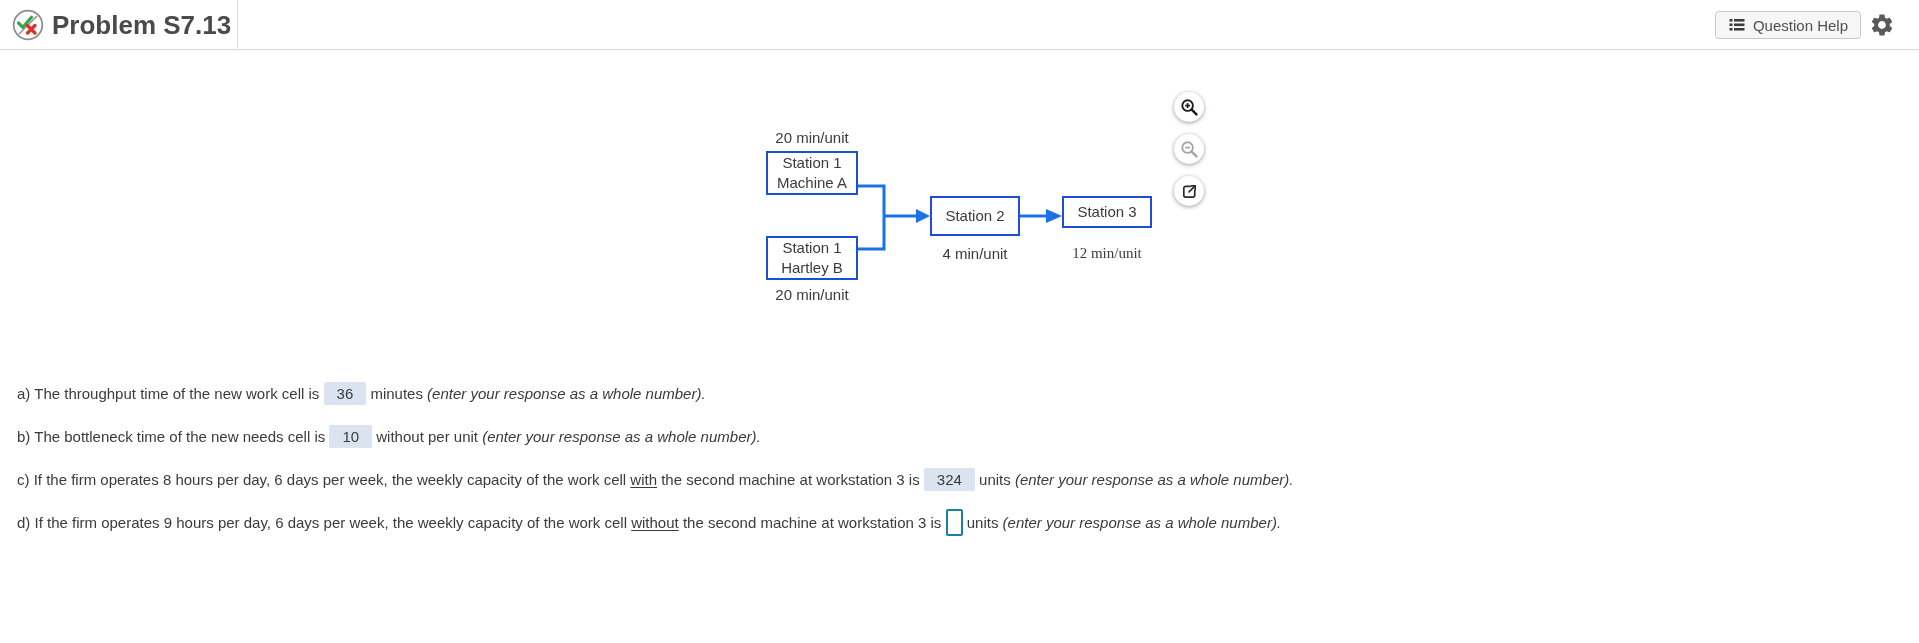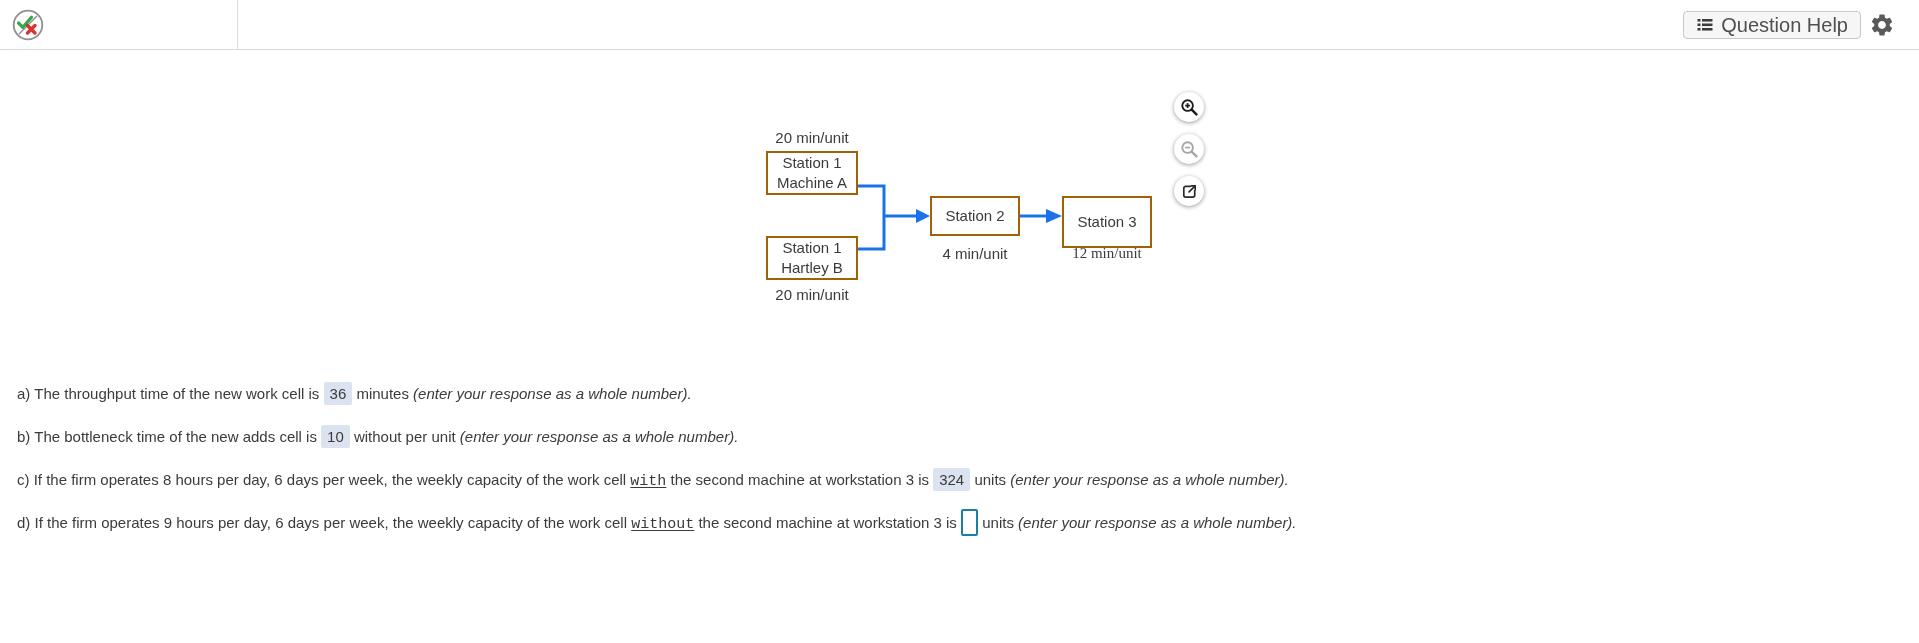--- a/index.html
+++ b/index.html
@@ -9,37 +9,37 @@
 
   
   .header { position:absolute; top:0; left:0; width:100%; height:50px; background:#fff;
             border-bottom:1px solid #d9d9d9; }
   .title-wrap { position:absolute; left:0; top:0; height:50px; width:238px;
                 border-right:1px solid #ddd; display:flex; align-items:center; }
   .score-icon { position:absolute; left:12px; top:9px; width:32px; height:32px; }
   .page-title { position:absolute; left:52px; top:10px; font-size:26px; color:#4a4a4a; white-space:nowrap; }
   .qhelp-btn { position:absolute; right:58px; top:11px; height:28px; padding:0 12px;
                background:#f6f6f6; border:1px solid #c9c9c9; border-radius:4px;
-               display:flex; align-items:center; gap:7px; font-size:20px; color:#4f4f4f; cursor:pointer; }
+               display:flex; align-items:center; gap:7px; font-size:15px; color:#4f4f4f; cursor:pointer; }
   .gear-btn { position:absolute; right:24px; top:12px; width:26px; height:26px; border:none;
               background:transparent; cursor:pointer; color:#5a5a5a; padding:0; }
 
   
   .stmt { position:absolute; left:17px; top:63px; font-size:15px; white-space:nowrap; }
   .manager { position:absolute; left:17px; top:345px; font-size:15px; white-space:nowrap; }
   .qrow { position:absolute; left:17px; font-size:15px; line-height:26px; white-space:nowrap; }
-  .qrow .chip { background:var(--answer_chip_bg,#dce3f0); padding:3px 6px; border-radius:2px; cursor:pointer; }
+  .qrow .chip { background:var(--answer_chip_bg,#dce3f0); padding:3px 13px; border-radius:2px; cursor:pointer; }
   .qrow .ansbox { width:17px; height:27px; border:2px solid var(--input_border,#1b7fa0);
                   border-radius:2px; vertical-align:middle; margin-top:-3px; background:#fff; outline:none;
                   font-size:15px; text-align:center; }
   .note { font-style:italic; }
-  u { text-underline-offset:2px;font-family:Liberation Mono, monospace; }
+  u { text-underline-offset:2px; }
 
   
-  .fig-box { position:absolute; border:2px solid #a16207; background:#fff; text-align:center;
+  .fig-box { position:absolute; border:2px solid #1d4ed8; background:#fff; text-align:center;
              font-size:15px; display:flex; flex-direction:column; justify-content:center; line-height:20px; }
   .fig-label { position:absolute; font-size:15px; text-align:center; }
   .connectors { position:absolute; left:0; top:0; width:1919px; height:643px; pointer-events:none; }
 
   .zoom-btn { position:absolute; left:1174px; width:30px; height:30px; border-radius:50%;
               background:#fff; border:none; box-shadow:0 1px 4px rgba(0,0,0,.4);
               display:flex; align-items:center; justify-content:center; cursor:pointer; padding:0; }
 </style>
 </head>
 <body>
@@ -49,20 +49,21 @@
   <div class="header">
     <div class="title-wrap"></div>
     <span class="score-icon">
       <svg width="32" height="32" viewBox="0 0 32 32">
         <circle cx="16" cy="16" r="14.3" fill="#fff" stroke="#8f8f8f" stroke-width="1.8"></circle>
         <line x1="7" y1="25" x2="25" y2="7" stroke="#8f8f8f" stroke-width="1.5"></line>
         <path d="M6.5 14 l4.3 4.3 L19.5 8.3" fill="none" stroke="#34a74a" stroke-width="3.2" stroke-linecap="round" stroke-linejoin="round"></path>
         <path d="M15.5 16.5 l7.5 7.5 M23 16.5 l-7.5 7.5" stroke="#d7342c" stroke-width="3.4" stroke-linecap="round"></path>
       </svg>
     </span>
+    <h1 class="page-title">Problem S7.13</h1>
 
     <button class="qhelp-btn">
       <span style="display:flex;">
         <svg width="18" height="18" viewBox="0 0 24 24" fill="#3c3c3c">
           <rect x="2" y="4" width="4" height="3.4"></rect>
             <rect x="8" y="4" width="14" height="3.4"></rect>
           <rect x="2" y="10" width="4" height="3.4"></rect>
             <rect x="8" y="10" width="14" height="3.4"></rect>
           <rect x="2" y="16" width="4" height="3.4"></rect>
             <rect x="8" y="16" width="14" height="3.4"></rect>
@@ -99,21 +100,21 @@
     <span>Hartley B</span>
   </div>
 
   <div class="fig-label" style="left:766px; top:286px; width:92px;">20 min/unit</div>
 
   <div class="fig-box" style="left:930px; top:196px; width:90px; height:40px;align-items:center;">
     <span>Station 2</span>
   </div>
   <div class="fig-label" style="left:930px; top:245px; width:90px;">4 min/unit</div>
 
-  <div class="fig-box" style="left:1062px; top:196px; width:90px; height:52px;">
+  <div class="fig-box" style="left:1062px; top:196px; width:90px; height:32px;">
     <span>Station 3</span>
   </div>
   <div class="fig-label" style="left:1062px; top:245px; width:90px;font-family:Liberation Serif, serif;">12 min/unit</div>
 
   <button class="zoom-btn" style="top:92px;">
     <span style="display:flex;">
       <svg width="19" height="19" viewBox="0 0 20 20">
         <circle cx="8" cy="8" r="5.6" fill="none" stroke="#1d1d1d" stroke-width="2"></circle>
         <line x1="12.3" y1="12.3" x2="17.3" y2="17.3" stroke="#1d1d1d" stroke-width="2.6" stroke-linecap="round"></line>
         <line x1="5.4" y1="8" x2="10.6" y2="8" stroke="#1d1d1d" stroke-width="1.8"></line>
@@ -142,21 +143,21 @@
 
 
   <div class="qrow" style="top:381px;">
     <span>a) The throughput time of the new work cell is</span>
     <span class="chip">36</span>
     <span>minutes</span>
     <i class="note">(enter your response as a whole number).</i>
   </div>
 
   <div class="qrow" style="top:424px;">
-    <span>b) The bottleneck time of the new adds cell is</span>
+    <span>b) The bottleneck time of the new needs cell is</span>
     <span class="chip">10</span>
     <span>without per unit</span>
     <i class="note">(enter your response as a whole number).</i>
   </div>
 
   <div class="qrow" style="top:467px;">
     <span>c) If the firm operates 8 hours per day, 6 days per week, the weekly capacity of the work cell</span>
     <u>with</u>
     <span>the second machine at workstation 3 is</span>
     <span class="chip">324</span>

